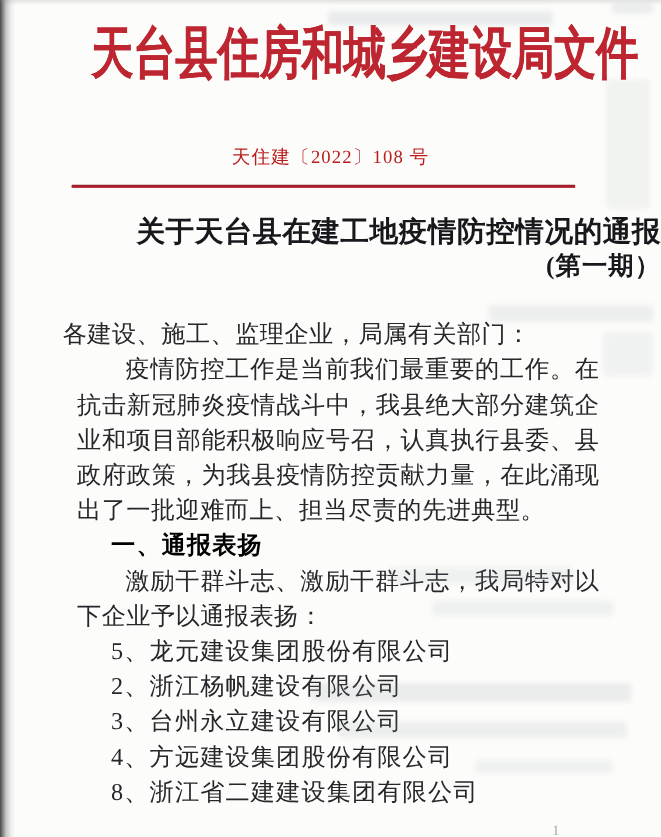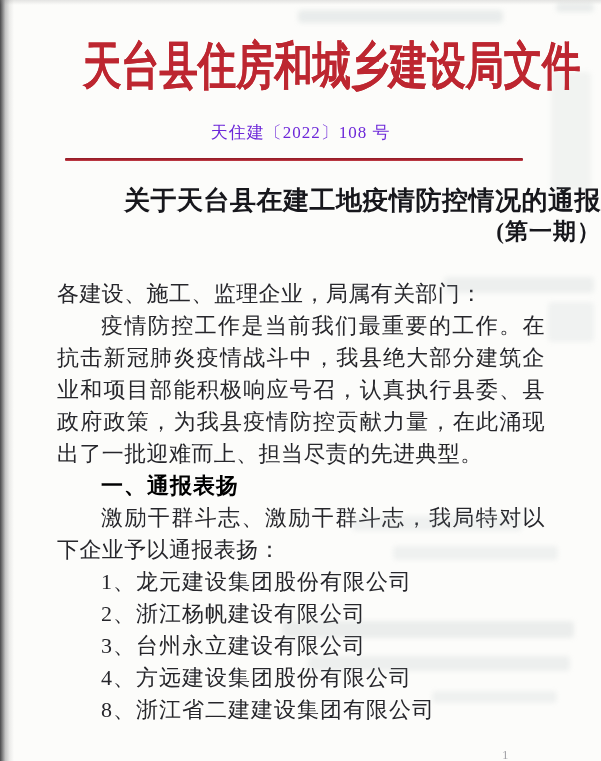--- a/index.html
+++ b/index.html
@@ -48,43 +48,43 @@
   .b3{left:551px;top:72px;width:40px;height:118px;background:rgba(148,164,170,0.10);}
   .b4{left:444px;top:277px;width:150px;height:16px;background:rgba(148,164,170,0.14);}
   .b5{left:548px;top:302px;width:46px;height:40px;background:rgba(148,164,170,0.11);}
   .b6{left:352px;top:516px;width:170px;height:15px;background:rgba(148,164,170,0.12);}
   .b7{left:393px;top:546px;width:165px;height:14px;background:rgba(148,164,170,0.12);}
   .b8{left:282px;top:621px;width:292px;height:17px;background:rgba(148,164,170,0.16);}
   .b9{left:308px;top:656px;width:262px;height:15px;background:rgba(148,164,170,0.14);}
   .b10{left:432px;top:691px;width:125px;height:12px;background:rgba(148,164,170,0.12);}
 
   .agency-title{
-    margin-top:36px;
+    margin-top:19px;
     text-align:center;
     line-height:60px;
     height:60px;
     white-space:nowrap;
   }
   .agency-title .stretch{
     display:inline-block;
     font-size:51px;
     font-weight:bold;
     color:var(--accent-red);
     transform:scaleX(0.75);
     transform-origin:center;
     letter-spacing:0;
     text-shadow:0.5px 0 0 var(--accent-red);
   }
   .doc-number{
-    margin-top:25px;
+    margin-top:52px;
     text-align:center;
     font-size:17px;
     line-height:24px;
     letter-spacing:1px;
-    color:#6d28d9;
+    color:#b91c1c;
   }
   .red-line{
     margin-top:13px;
     margin-left:65px;
     width:458px;height:3px;
     background:linear-gradient(to bottom,#8e1c26,var(--line-red) 55%,#c4434d);
     border-radius:1px;
   }
   .doc-title{
     margin-top:24px;
@@ -99,21 +99,21 @@
   }
   .body-text{
     margin:31px 56px 0 57px;
     font-size:22px;
     line-height:32px;
     color:var(--text);
     text-align:justify;
     letter-spacing:0.4px;
   }
   .salutation{text-indent:0;}
-  .para{text-indent:2em;}
+  .para{text-indent:2em;margin-left:13px;}
   .section-heading{
     text-indent:2em;
     font-weight:bold;
     font-family:"Liberation Sans","DejaVu Sans",sans-serif;
     letter-spacing:1px;
     color:#000000;
   }
   .list-item{text-indent:2em;letter-spacing:1px;}
   .page-number{
     position:absolute;
@@ -150,21 +150,21 @@
   <div class="doc-title">
     <div class="t1">关于天台县在建工地疫情防控情况的通报</div>
     <div class="t2">(第一期）</div>
   </div>
 
   <div class="body-text">
     <div class="salutation">各建设、施工、监理企业，局属有关部门：</div>
     <div class="para">疫情防控工作是当前我们最重要的工作。在抗击新冠肺炎疫情战斗中，我县绝大部分建筑企业和项目部能积极响应号召，认真执行县委、县政府政策，为我县疫情防控贡献力量，在此涌现出了一批迎难而上、担当尽责的先进典型。</div>
     <div class="section-heading">一、通报表扬</div>
     <div class="para">激励干群斗志、激励干群斗志，我局特对以下企业予以通报表扬：</div>
-    <div class="list-item">1、龙元建设集团股份有限公司</div>
+    <div class="list-item">5、龙元建设集团股份有限公司</div>
     <div class="list-item">2、浙江杨帆建设有限公司</div>
     <div class="list-item">3、台州永立建设有限公司</div>
     <div class="list-item">4、方远建设集团股份有限公司</div>
     <div class="list-item">8、浙江省二建建设集团有限公司</div>
   </div>
 
   <div class="page-number">1</div>
 
   <div class="shadow-left"></div>
   <div class="shadow-top"></div>

